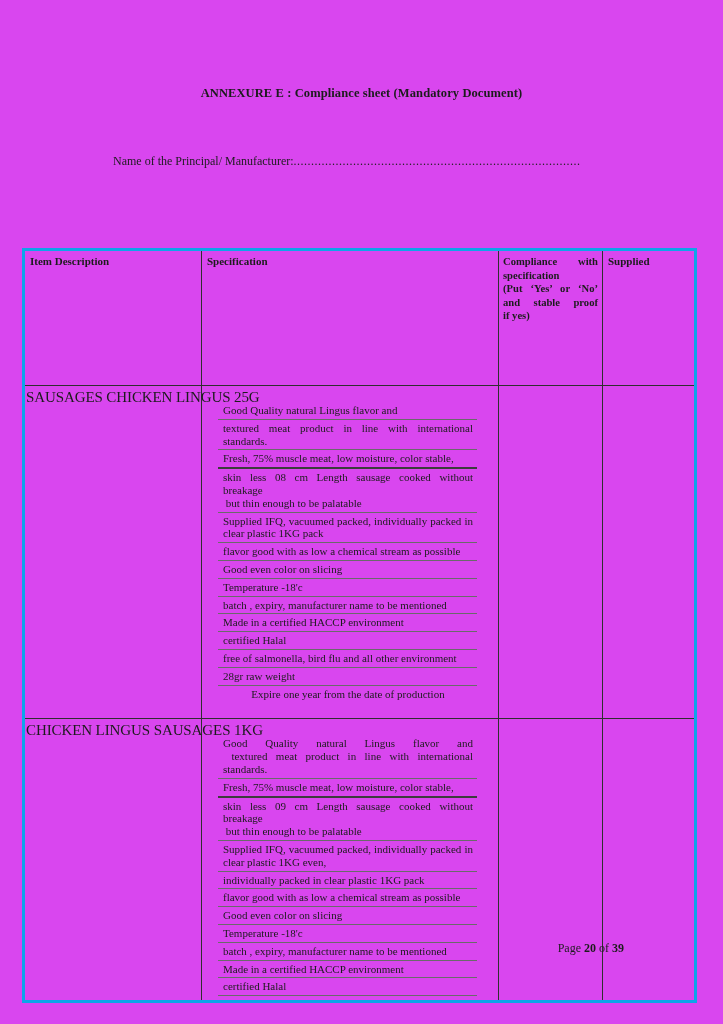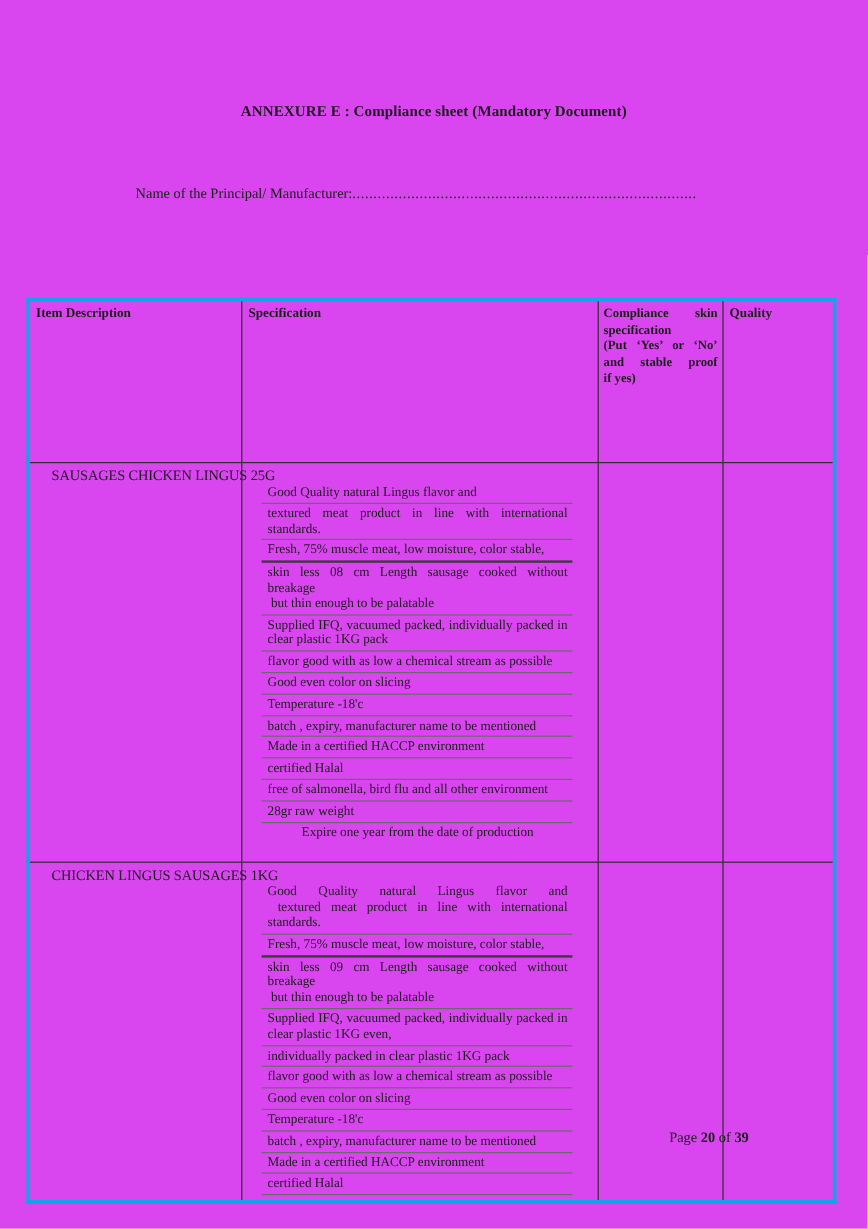--- a/index.html
+++ b/index.html
@@ -44,22 +44,22 @@
   }
   .doc-table thead tr{height:136px;}
   .doc-table thead th{
     font-size:11px;font-weight:bold;
     padding:4px 5px;line-height:13.8px;
   }
   .doc-table thead th.compliance-th{padding:4px 4px;}
   .comp-line{font-size:10.6px;line-height:13.6px;}
   .comp-line.stretch{text-align:justify;text-align-last:justify;}
   .item-cell{
-    font-size:12px;
-    padding:3px 18px;
+    font-size:15px;
+    padding:3px 1px;
     white-space:nowrap;
     letter-spacing:-0.1px;
   }
   .spec-cell{padding:16px;font-size:11px;}
   .spec-row{
     margin-right:5px;
     border-bottom:1px solid #6a6a6a;
     padding:2px 4px 2px 5px;
     line-height:12.8px;
   }
@@ -91,28 +91,28 @@
         <col class="c2">
         <col class="c3">
         <col class="c4">
     </colgroup>
     <thead>
       <tr>
         <th>Item Description</th>
         <th>Specification</th>
         <th class="compliance-th">
             <div id="compliance-header-lines">
-              <div class="comp-line stretch">Compliance skin</div>
+              <div class="comp-line stretch">Compliance with</div>
               <div class="comp-line stretch">specification</div>
               <div class="comp-line stretch">(Put ‘Yes’ or ‘No’</div>
               <div class="comp-line stretch">and stable proof</div>
               <div class="comp-line">if yes)</div>
             </div>
           </th>
-        <th>Quality</th>
+        <th>Supplied</th>
       </tr>
     </thead>
     <tbody id="table-body">
         <tr class="item-row">
           <td class="item-cell">SAUSAGES CHICKEN LINGUS 25G</td>
           <td class="spec-cell">
             <div class="spec-row">
               <div class="sline">Good Quality natural Lingus flavor and</div>
             </div>
             <div class="spec-row">

